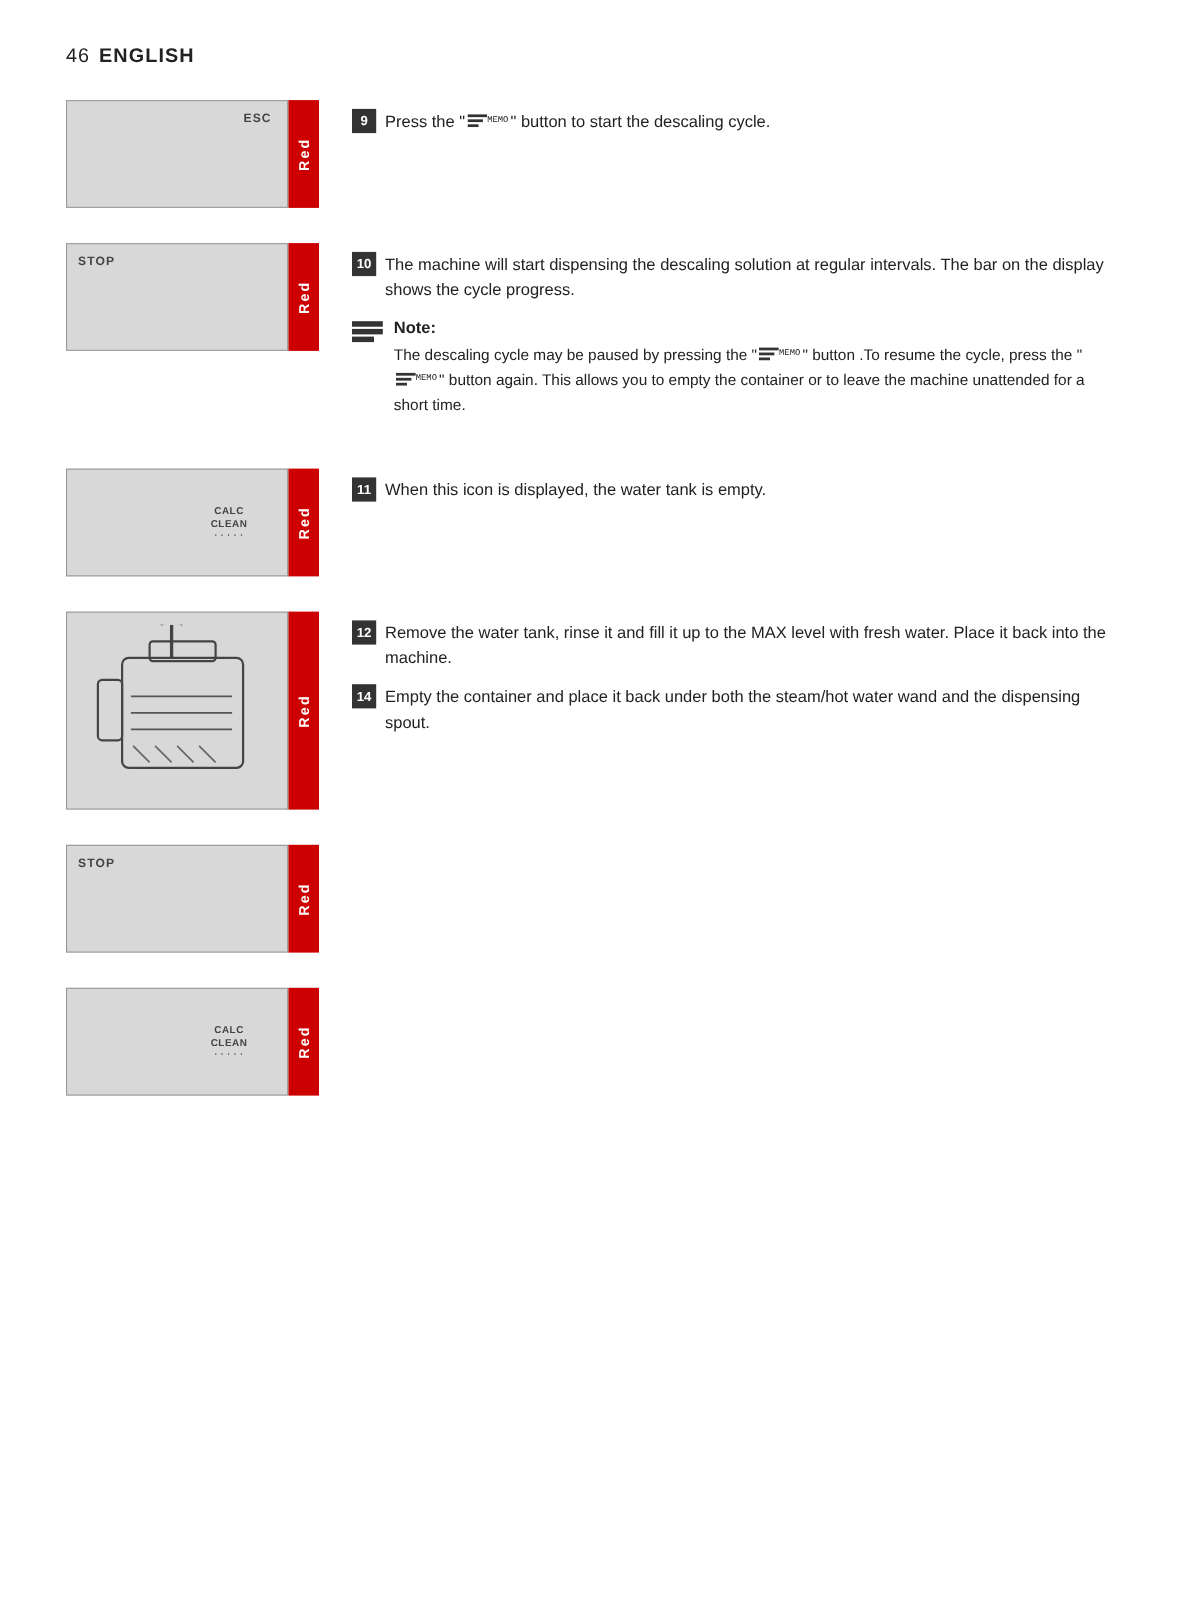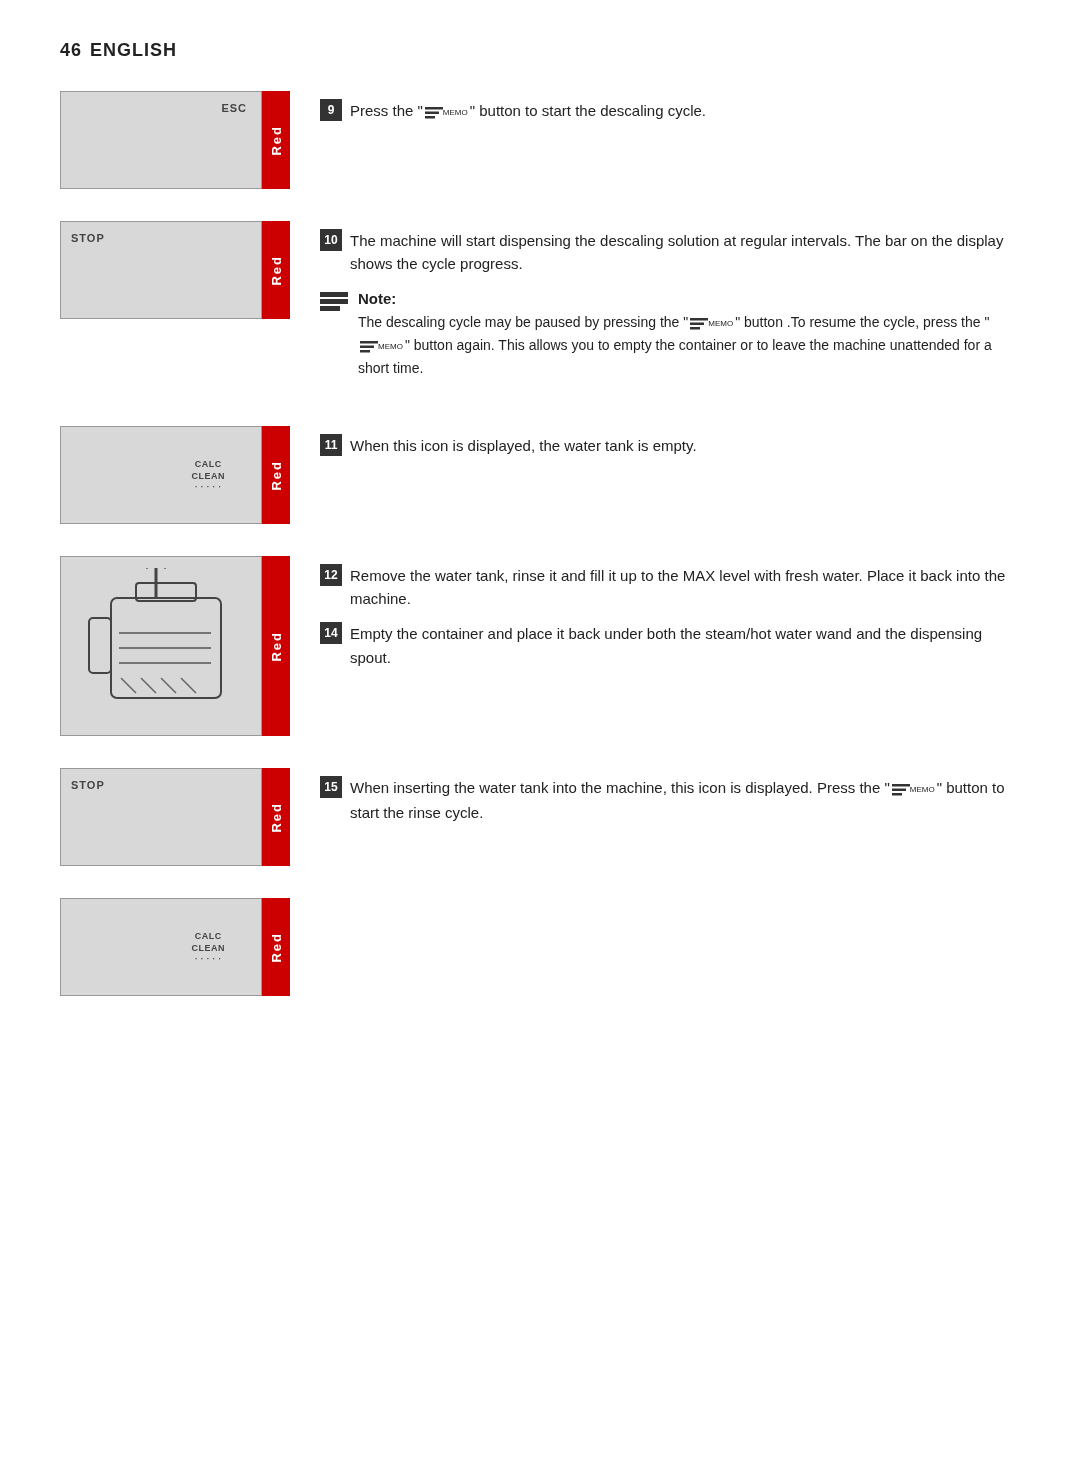--- a/index.html
+++ b/index.html
@@ -14,21 +14,21 @@
     }
 
     .page-header {
       font-size: 18px;
       font-weight: 900;
       margin-bottom: 30px;
       letter-spacing: 1px;
     }
 
     .page-header span {
-      font-weight: 700;
+      font-weight: 400;
       margin-right: 8px;
     }
 
     .section {
       display: flex;
       align-items: flex-start;
       margin-bottom: 32px;
       gap: 30px;
     }
 
@@ -176,20 +176,21 @@
 
     .calc-clean-label .dots {
       font-size: 8px;
       letter-spacing: 0.5px;
     }
 
     .inline-memo {
       display: inline-block;
       vertical-align: middle;
       margin: 0 2px;
+      font-family: Liberation Mono, monospace;
     }
   </style>
 </head>
 <body>
 
 <div class="page-header">
   <span>46</span><strong>ENGLISH</strong>
 </div>
 
 <div class="section">
@@ -313,30 +314,20 @@
 
 <div class="section">
   <div class="diagram-with-red">
     <div class="diagram-box">
       <span class="stop-label">STOP</span>
     </div>
     <div class="red-bar">
       <span>Red</span>
     </div>
   </div>
-  <div class="content-col">
-    <div class="step-line">
-      <span class="step-num">15</span>
-      <span class="step-text">When inserting the water tank into the machine, this icon is displayed. Press the "<span class="inline-memo"><svg width="18" height="14" viewBox="0 0 18 14" style="vertical-align:middle;">
-              <rect x="0" y="1" width="18" height="2.5" fill="#333"></rect>
-              <rect x="0" y="5.5" width="14" height="2.5" fill="#333"></rect>
-              <rect x="0" y="10" width="10" height="2.5" fill="#333"></rect>
-            </svg><span style="font-size:8px;vertical-align:middle;">MEMO</span></span>" button to start the rinse cycle.</span>
-    </div>
-  </div>
 </div>
 
 <div class="section">
   <div class="diagram-with-red">
     <div class="diagram-box">
       <div class="calc-clean-label">
         <div>CALC</div>
         <div>CLEAN</div>
         <div class="dots">· · · · ·</div>
       </div>

